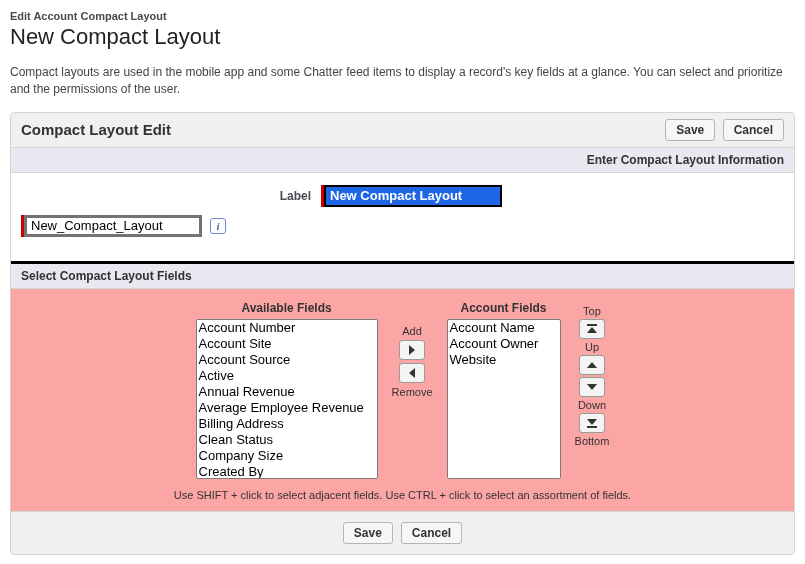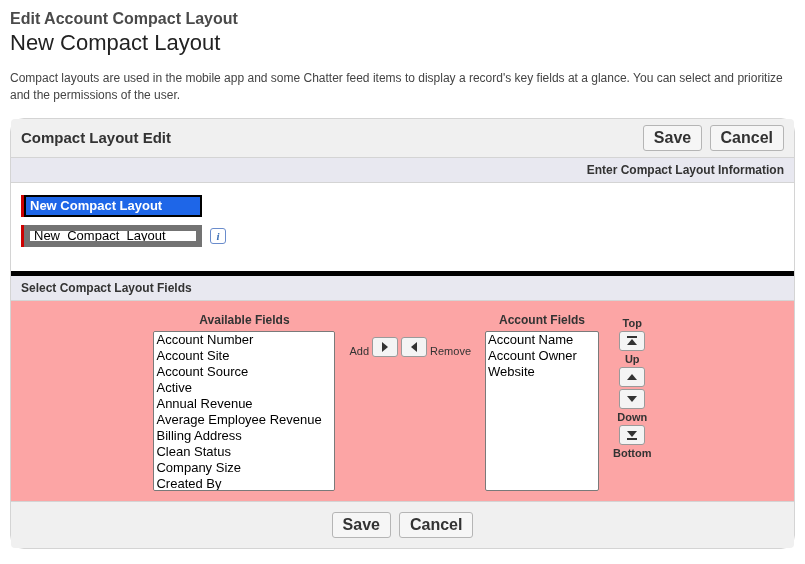--- a/index.html
+++ b/index.html
@@ -6,40 +6,40 @@
   body {
     margin: 0;
     padding: 10px 10px 10px 10px;
     font-family: Arial, Helvetica, sans-serif;
     font-size: 12px;
     color: #333;
     background: #fff;
     width: 805px;
   }
   .page-super-title {
-    font-size: 16px;
+    font-size: 11px;
     color: #4a4a4a;
     font-weight: bold;
     margin-bottom: 2px;
   }
   .page-title {
     font-size: 22px;
     font-weight: normal;
     color: #222;
     margin: 0 0 14px 0;
   }
   .page-description {
     font-size: 12px;
     color: #444;
     margin-bottom: 14px;
     line-height: 1.4;
   }
   .panel {
     border: 1px solid #d4d4d4;
-    border-radius: 14px;
+    border-radius: 4px;
     background: #f8f8f8;
   }
   .panel-header {
     display: flex;
     align-items: center;
     justify-content: space-between;
     padding: 6px 10px;
     background: #f0f0f0;
     border-bottom: 1px solid #d4d4d4;
     border-radius: 4px 4px 0 0;
@@ -47,30 +47,30 @@
   .panel-title {
     font-size: 15px;
     font-weight: bold;
     color: #333;
   }
   .btn {
     background: #f6f6f6;
     border: 1px solid #b5b5b5;
     border-radius: 3px;
     padding: 3px 10px;
-    font-size: 16px;
+    font-size: 12px;
     font-weight: bold;
     color: #333;
     cursor: pointer;
     margin-left: 4px;
   }
   .btn:first-child { margin-left: 0; }
   .section-bar {
     background: #e8e8f0;
-    border-top: 5px solid #000000;
+    border-top: 3px solid #000000;
     border-bottom: 1px solid #d4d4d4;
     padding: 5px 10px;
     font-size: 12px;
     font-weight: bold;
     color: #333;
   }
   .section-bar.first { border-top: none; text-align: right; }
   .form-area {
     padding: 12px 10px 16px 10px;
     background: #fff;
@@ -90,21 +90,21 @@
   }
   .req-bar {
     display: inline-block;
     width: 3px;
     height: 22px;
     background: #c00;
     vertical-align: middle;
     margin-right: 0;
   }
   .text-input {
-    border: 6px solid #737373;
+    border: 3px solid #737373;
     height: 22px;
     padding: 2px 4px;
     font-size: 13px;
     width: 178px;
     vertical-align: middle;
   }
   .text-input.highlighted {
     background: #1e66e8;
     color: #fff;
     border: 2px solid #000;
@@ -142,22 +142,22 @@
     width: 182px;
     height: 160px;
     border: 1px solid #7a7a7a;
     font-size: 13px;
     overflow-y: scroll;
     background:#fff;
   }
   select.multi.narrow { width: 114px; }
   .mover-col {
     display: flex;
-    flex-direction: row;
-    align-items: flex-end;
+    flex-direction: column;
+    align-items: center;
     justify-content: center;
     gap: 3px;
     padding-top: 24px;
     font-size: 11px;
     color:#333;
   }
   .mover-lbl { font-size: 11px; }
   .icon-btn {
     width: 26px;
     height: 20px;
@@ -172,21 +172,20 @@
   }
   .icon-btn svg { width: 12px; height: 12px; }
   .reorder-col {
     display: flex;
     flex-direction: column;
     align-items: center;
     gap: 2px;
     padding-top: 4px;
     font-size: 11px;
     color:#333;
-    font-weight:bold;
   }
   .hint {
     text-align: center;
     font-size: 11px;
     color: #333;
     margin-top: 10px;
   }
   .panel-footer {
     display: flex;
     justify-content: center;
@@ -211,20 +210,21 @@
     <div>
       <button class="btn">Save</button>
       <button class="btn">Cancel</button>
     </div>
   </div>
 
   <div class="section-bar first">Enter Compact Layout Information</div>
 
   <div class="form-area">
     <div class="form-row">
+      <div class="form-label">Label</div>
       <span class="req-bar"></span>
       <input class="text-input highlighted" type="text" value="New Compact Layout" style="">
     </div>
     <div class="form-row">
       <span class="req-bar"></span>
       <input class="text-input" type="text" value="New_Compact_Layout" style="">
       <span class="info-icon">i</span>
     </div>
   </div>
 
@@ -296,20 +296,21 @@
         <button class="icon-btn">
           <svg viewBox="0 0 12 12">
               <path d="M1 2 L6 8 L11 2 Z" fill="#333"></path>
               <rect x="1" y="9" width="10" height="2" fill="#333"></rect>
             </svg>
         </button>
         <div class="mover-lbl">Bottom</div>
       </div>
 
     </div>
+    <div class="hint">Use SHIFT + click to select adjacent fields. Use CTRL + click to select an assortment of fields.</div>
   </div>
 
   <div class="panel-footer">
     <button class="btn">Save</button>
     <button class="btn">Cancel</button>
   </div>
 
 </div>
 
 </body></html>

